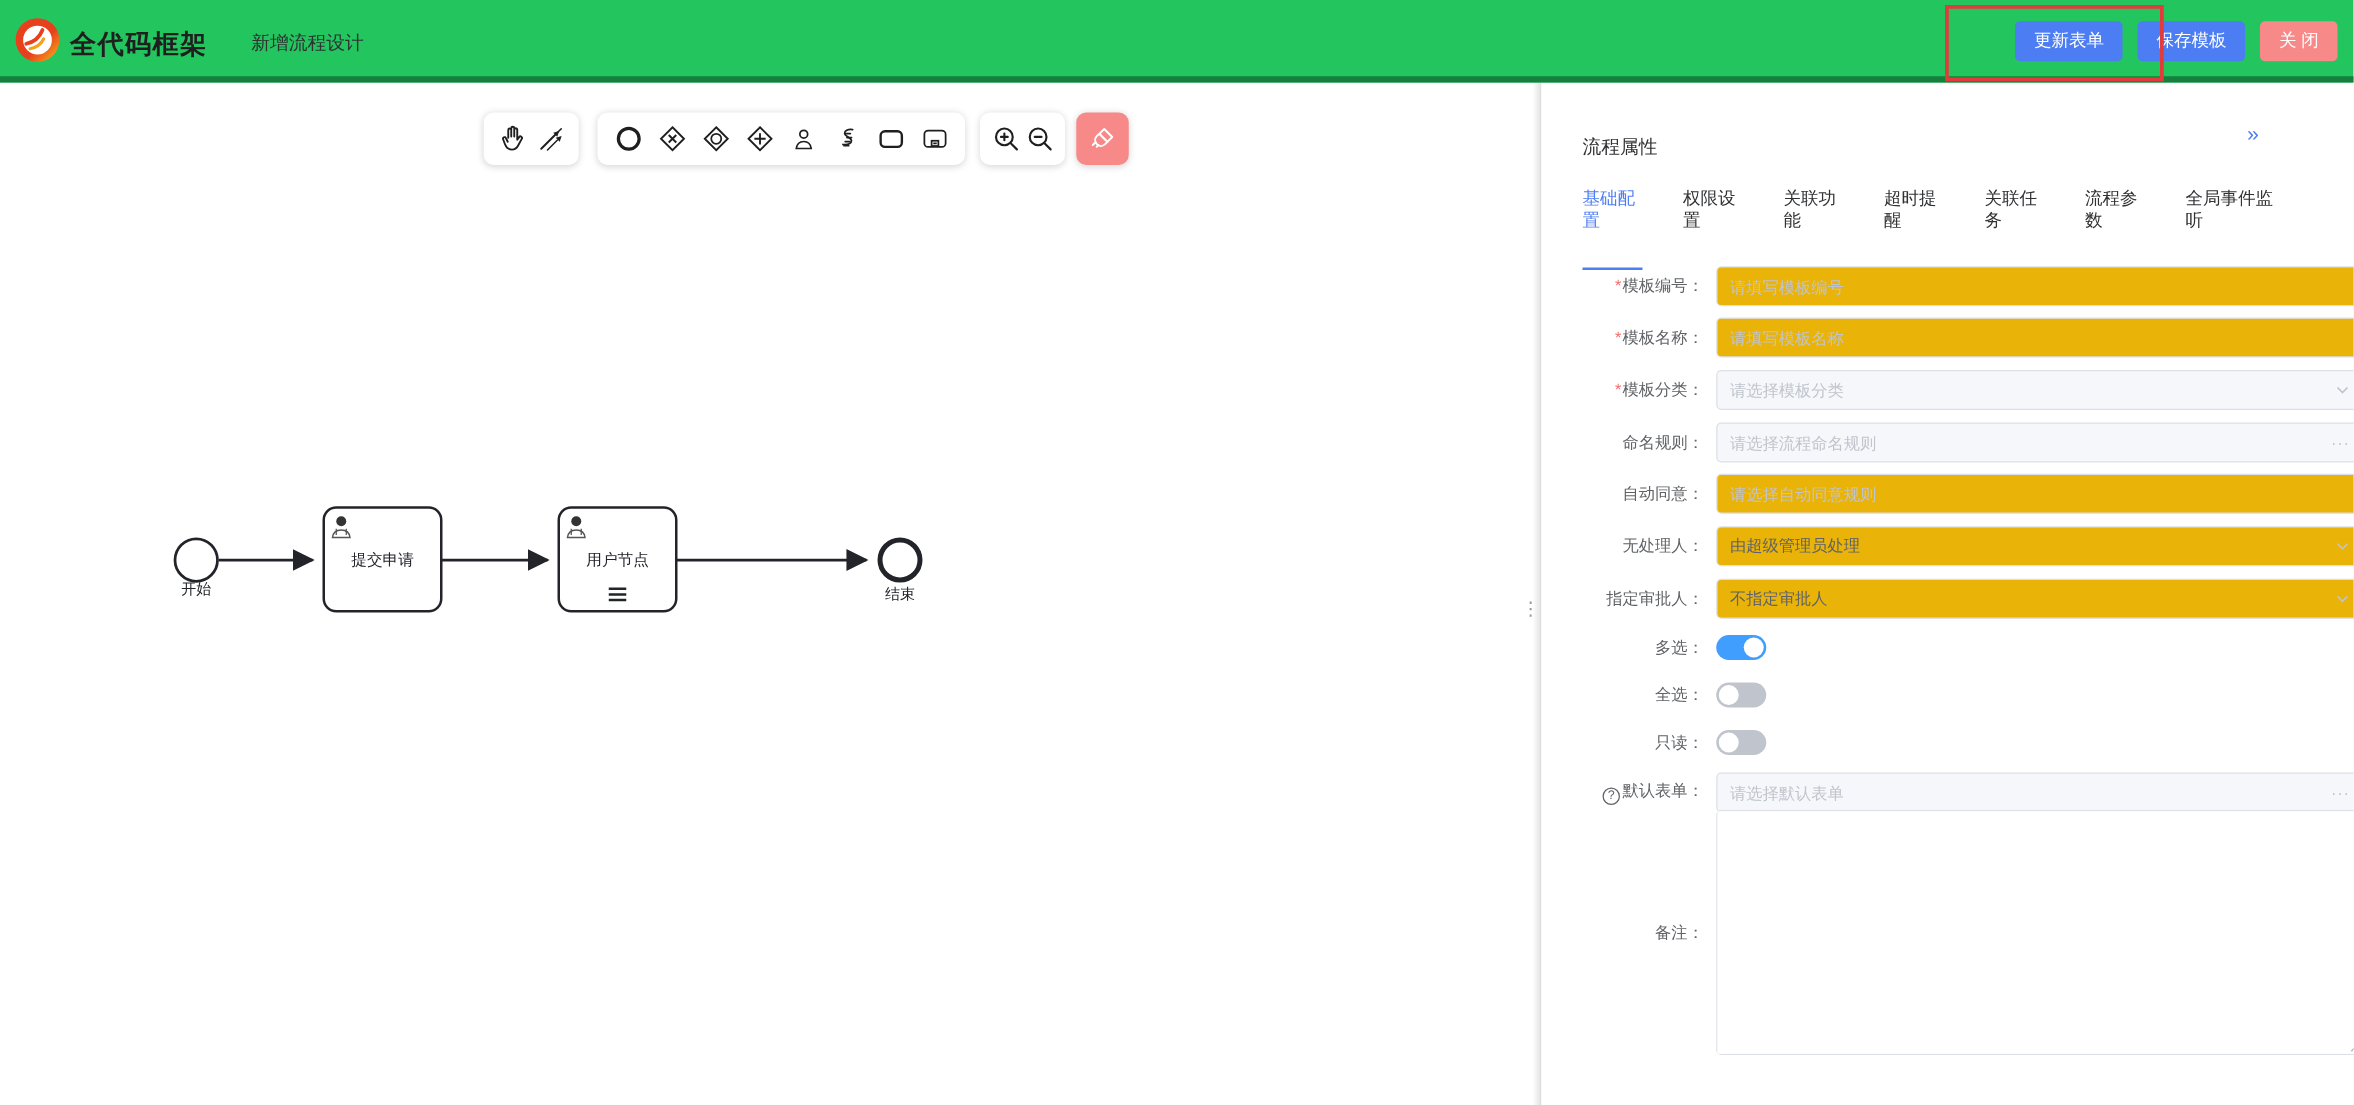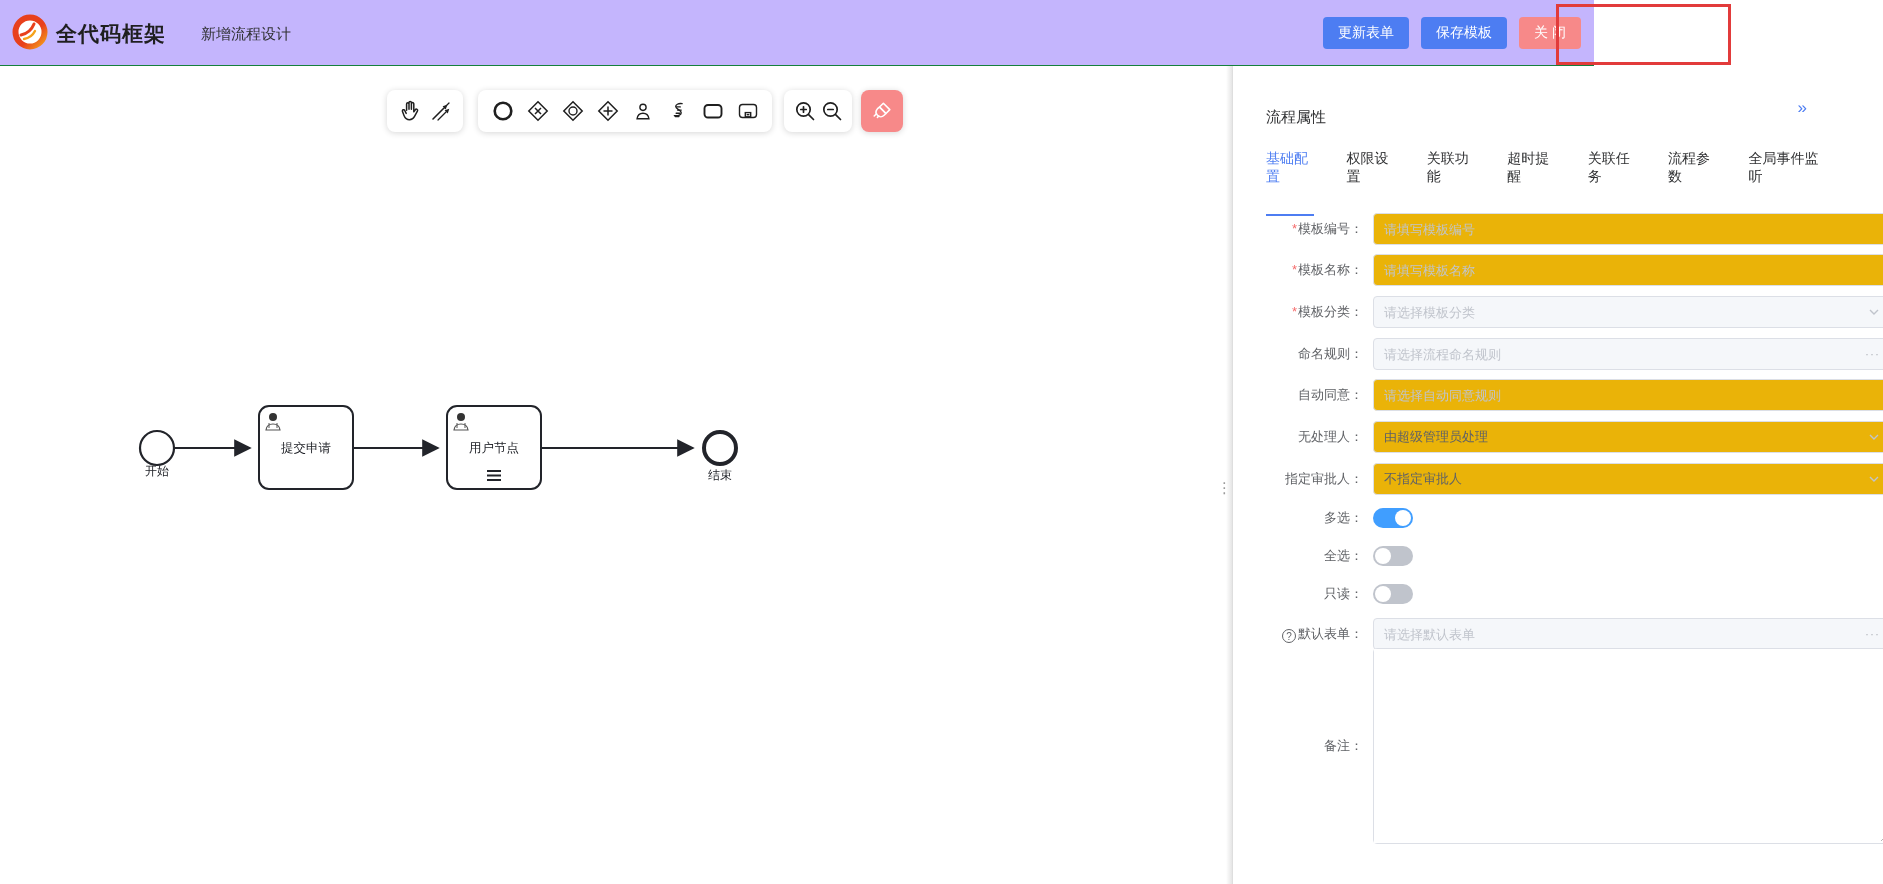--- a/index.html
+++ b/index.html
@@ -5,22 +5,22 @@
   * { margin:0; padding:0; box-sizing:border-box; }
   html,body { background:#f2f2f2; }
   body { font-family:"Liberation Sans","DejaVu Sans",sans-serif; }
   #app {
     position:relative; width:1883px; height:884px; background:#fff;
     overflow:hidden; color:#303133;
   }
 
   
   .header {
-    position:absolute; left:0; top:0; width:1594px; height:66px;
-    background:#c4b5fd; border-bottom:1px solid #15803d; z-index:5;
+    position:absolute; left:0; top:0; width:1883px; height:66px;
+    background:#22c55e; border-bottom:5px solid #15803d; z-index:5;
   }
   .brand { position:absolute; left:12px; top:14px; display:flex; align-items:center; gap:8px; }
   .brand-name { font-size:21px; font-weight:bold; color:#1f1f1f; letter-spacing:1px; }
   .page-title { position:absolute; left:201px; top:25px; font-size:15px; color:#303133; }
   .header-actions { position:absolute; right:13px; top:17px; display:flex; gap:12px; }
   .btn { height:32px; padding:0 15px; border:none; border-radius:4px; font-size:14px;
          color:#fff; cursor:pointer; font-family:inherit; }
   .btn-blue { background:#4d7df2;text-align:center; }
   .btn-red  { background:#f78989;text-align:right; }
 

